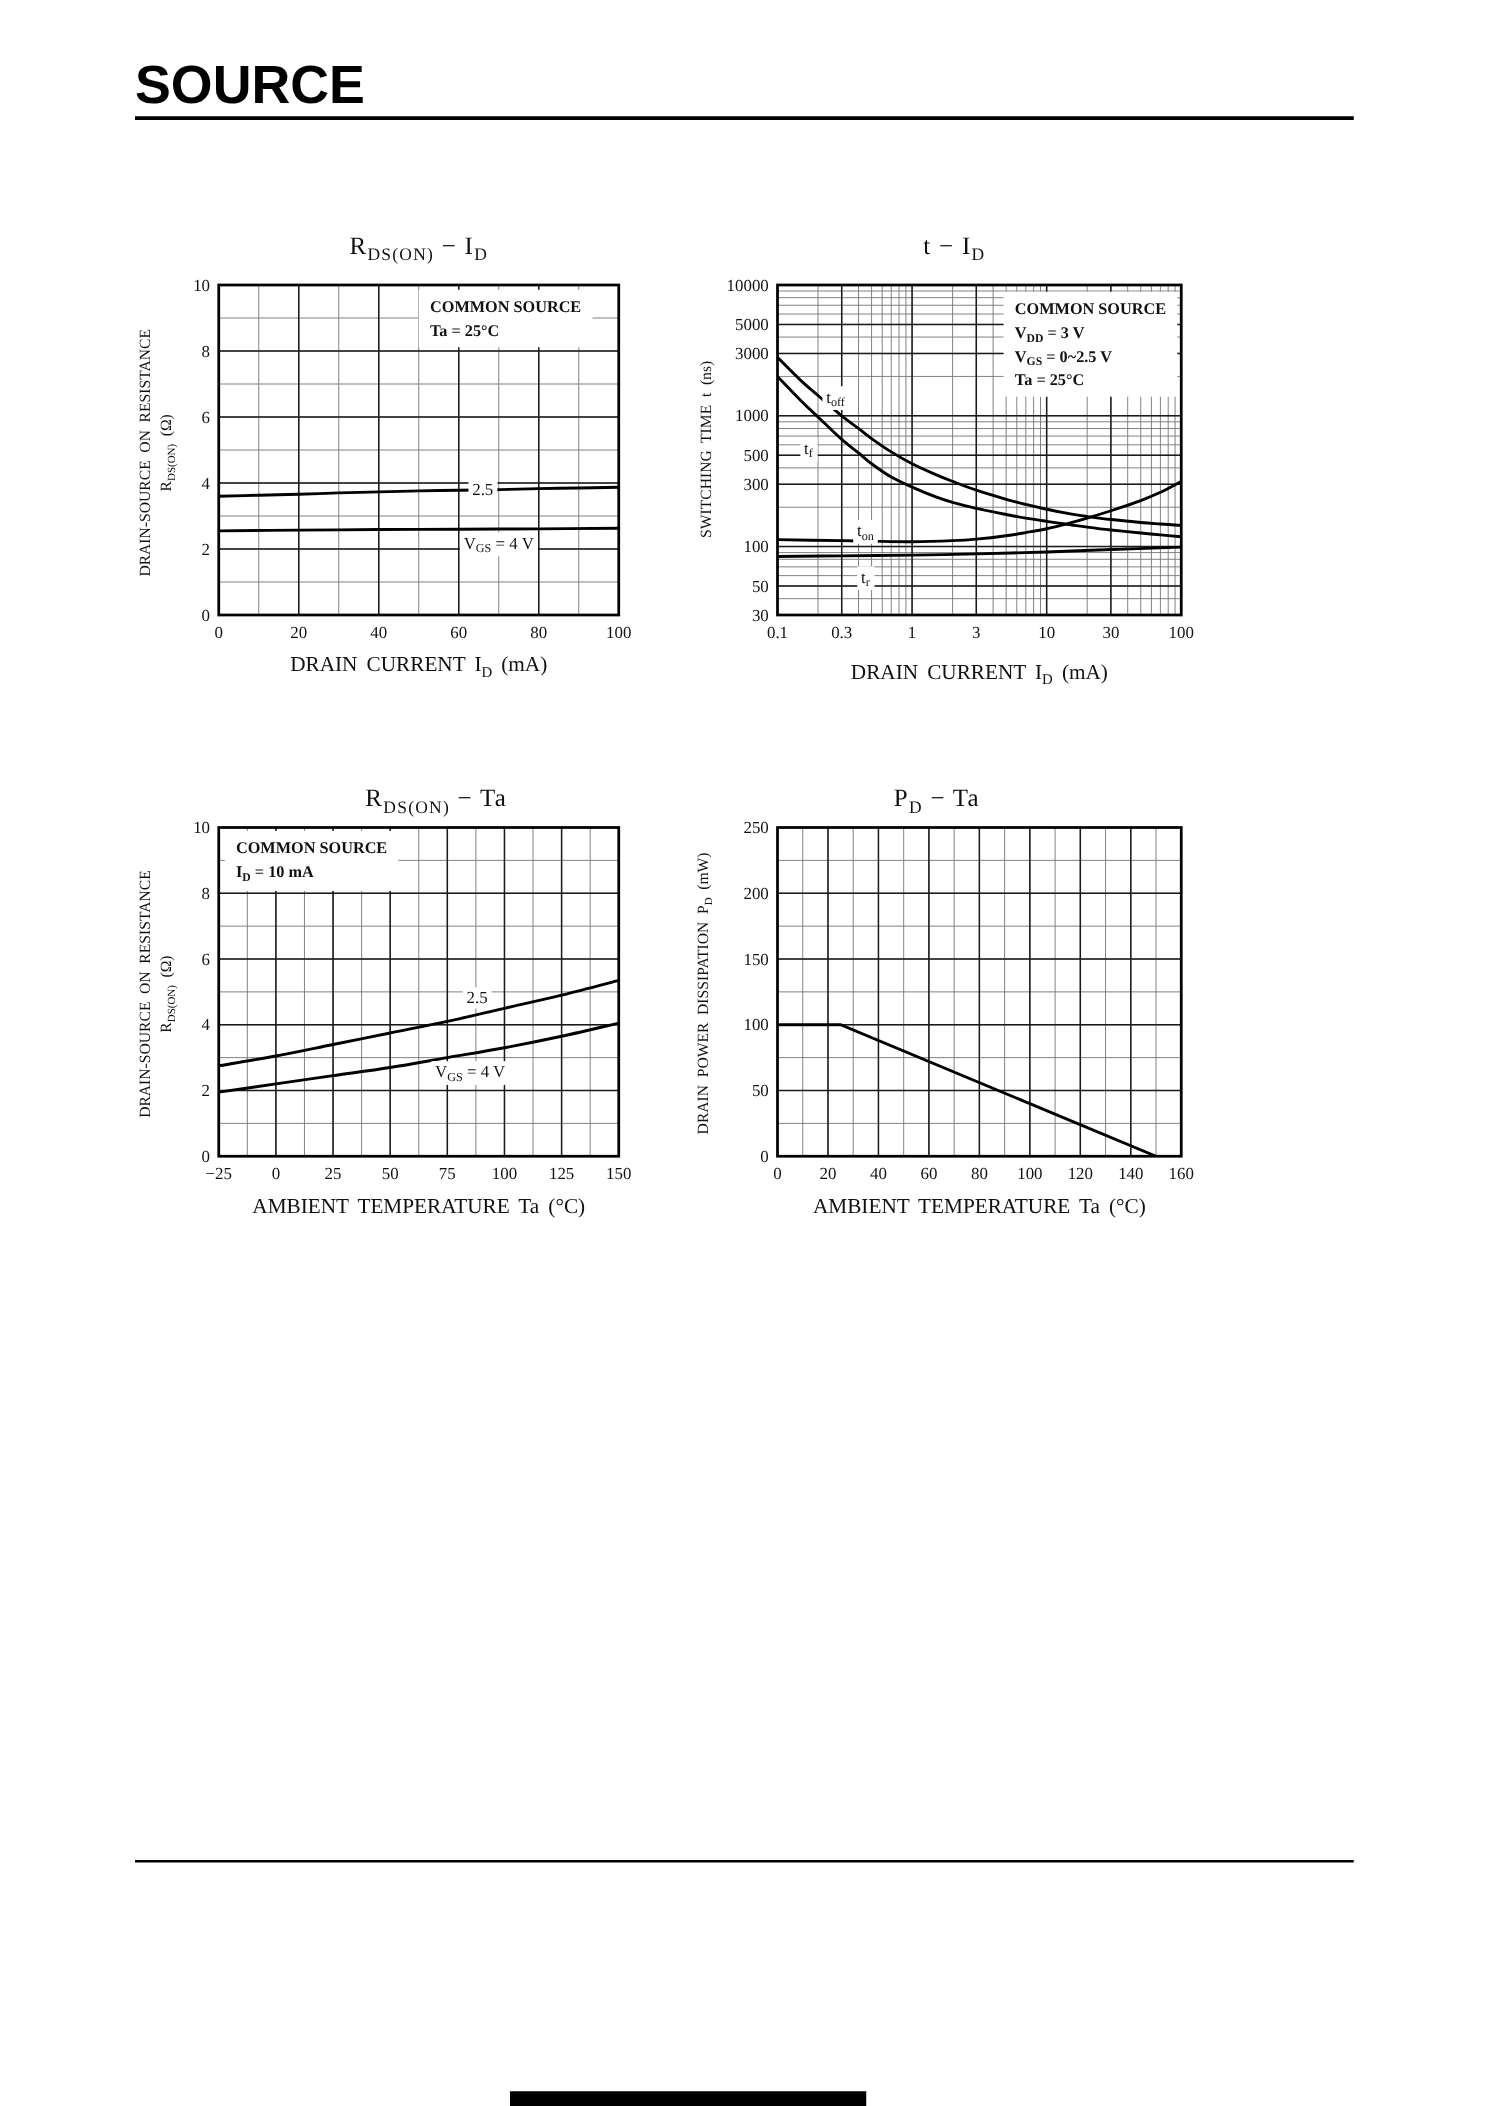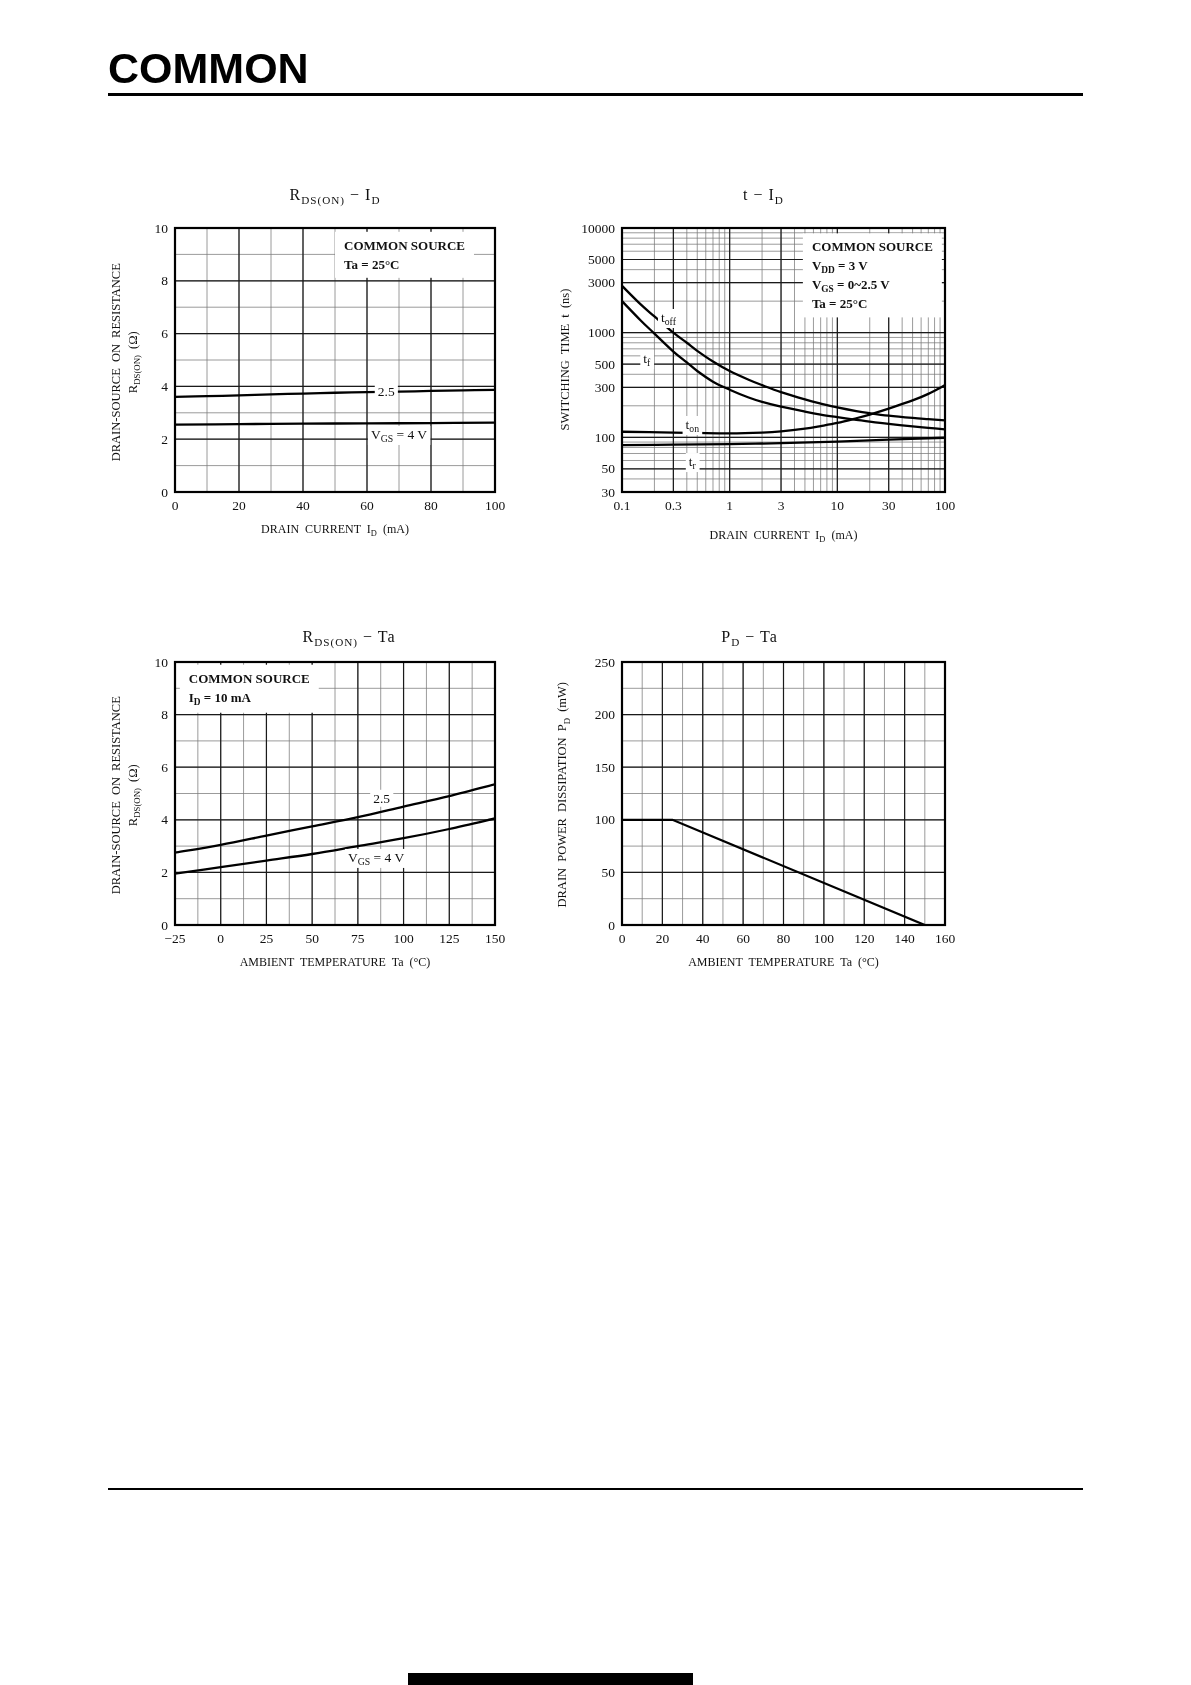--- a/index.html
+++ b/index.html
@@ -7,35 +7,35 @@
   .page {
     position:relative; width:1191px; height:1685px; background:#ffffff;
     font-family:"Liberation Serif", serif; color:#111; overflow:hidden; margin:0 auto;
   }
   .brand {
     position:absolute; left:108px; top:44px;
     font-family:"Liberation Sans", sans-serif; font-weight:bold;
     font-size:43px; letter-spacing:0px; color:#000;
   }
   .rule { position:absolute; background:#000; }
-  .chart-title { position:absolute; text-align:center; font-size:16px; letter-spacing:1px; white-space:nowrap; }
-  .axis-label { position:absolute; text-align:center; font-size:12px; word-spacing:3px; white-space:nowrap; }
+  .chart-title { position:absolute; text-align:center; font-size:20px; letter-spacing:1px; white-space:nowrap; }
+  .axis-label { position:absolute; text-align:center; font-size:17px; word-spacing:3px; white-space:nowrap; }
   .ylab { transform:rotate(-90deg); line-height:17px; white-space:nowrap; }
   .ylab div { text-align:center; }
   svg.plot { position:absolute; overflow:visible; }
   svg text { fill:#111; font-family:"Liberation Serif", serif; }
   sub { font-size:70%; }
   .footer-bar { position:absolute; background:#000; }
 </style>
 </head>
 <body>
 
 <div class="page">
 
-  <div class="brand">COMMON</div>
+  <div class="brand">SOURCE</div>
   <div class="rule" style="left:108px;top:93px;width:975px;height:3px"></div>
 
   <div>
     <div class="chart-title" style="left:175px;top:186px;width:320px">R<sub>DS(ON)</sub> − I<sub>D</sub></div>
     <div class="axis-label ylab" style="left:-43px;top:343px;width:340px;font-size:12.5px">
       <div>DRAIN-SOURCE ON RESISTANCE</div>
       <div>R<sub>DS(ON)</sub> (Ω)</div>
     </div>
     <svg class="plot" width="390" height="300" style="left:130px;top:220px">
         <rect x="45" y="8" width="320" height="264" fill="#fff"></rect>

